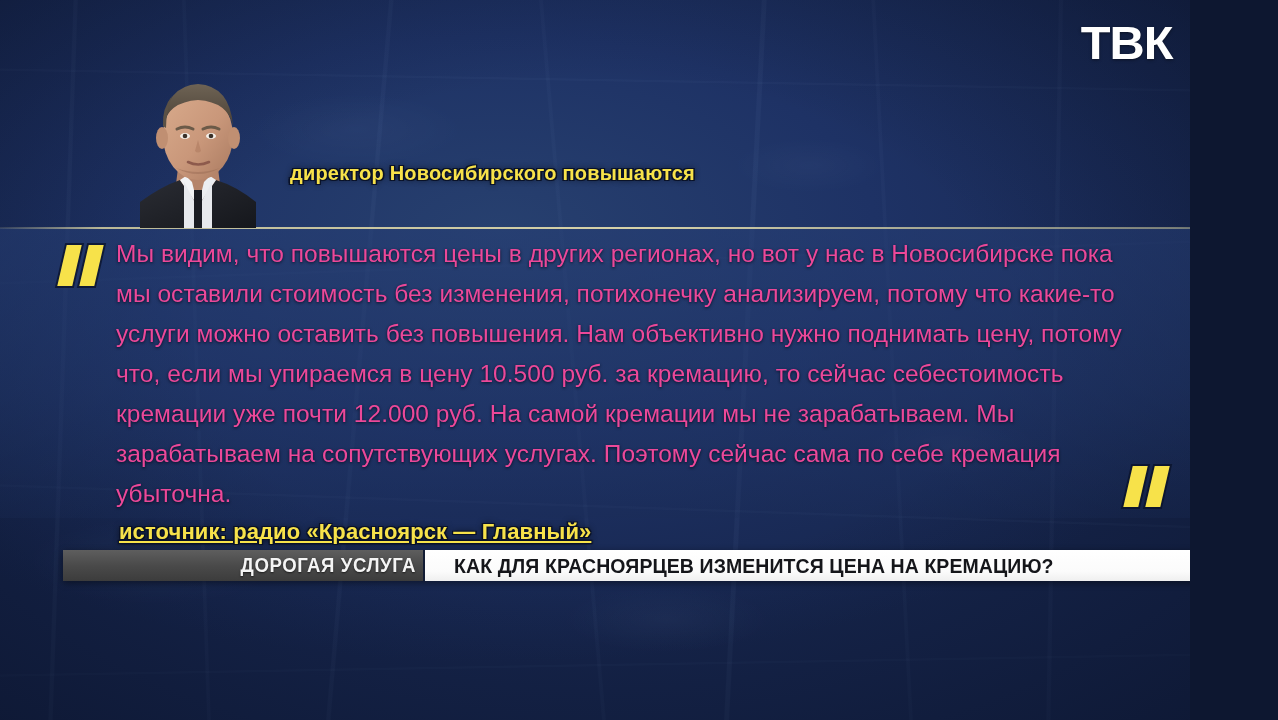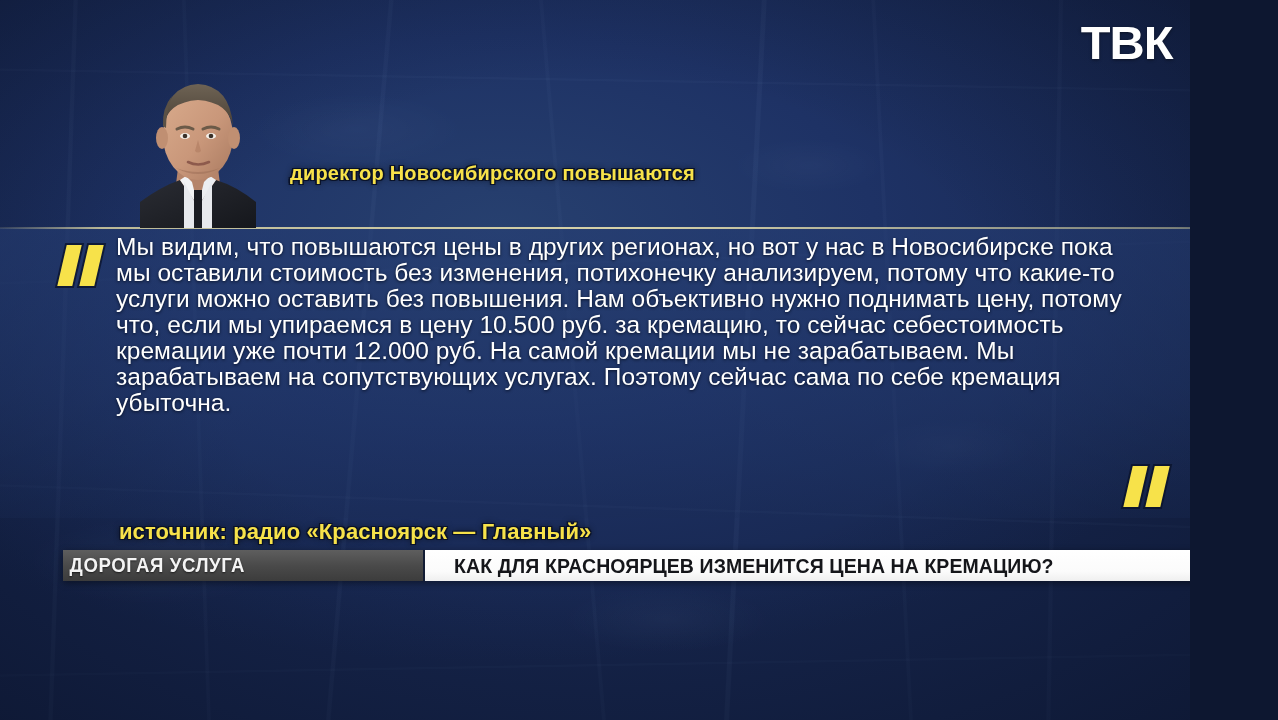--- a/index.html
+++ b/index.html
@@ -164,59 +164,60 @@
   .qmark-open  { left: 62px;   top: 245px; }
   .qmark-close { left: 1128px; top: 466px; }
 
   
   .quote-text {
     position: absolute;
     left: 116px;
     top: 234px;
     width: 1012px;
     font-size: 24.5px;
-    line-height: 26px;
-    color: #ffffff;
+    line-height: 40px;
+    color: #ec4899;
     letter-spacing: 0.05px;
     text-shadow: 0 1px 3px rgba(4,10,26,0.85);
     white-space: pre-line;
   }
 
   
   .source {
     position: absolute;
     left: 119px;
     top: 519px;
     font-size: 22px;
     font-weight: 700;
     color: #f7e24a;
     letter-spacing: 0.1px;
     text-shadow:
       -1.3px -1.3px 0 #0a1228, 1.3px -1.3px 0 #0a1228,
       -1.3px 1.3px 0 #0a1228, 1.3px 1.3px 0 #0a1228,
       0 0 6px rgba(0,0,0,0.8);
+    text-decoration: underline;
   }
 
   
   .ticker {
     position: absolute;
     left: 63px;
     top: 550px;
     width: 1149px;
     height: 31px;
     display: flex;
     align-items: stretch;
     box-shadow: 0 2px 7px rgba(0,0,0,0.45);
   }
   .ticker-rubric {
     width: 360px;
     background: linear-gradient(180deg, #5e5e5e 0%, #4a4a4a 50%, #3c3c3c 100%);
     display: flex;
     align-items: center;
-    justify-content: flex-start;
+    justify-content: flex-end;
   }
   .ticker-rubric-text {
     font-size: 20px;
     font-weight: 700;
     color: #f4f4f4;
     letter-spacing: 0.6px;
     transform: scaleX(0.93);
     text-shadow: 0 1px 2px rgba(0,0,0,0.6);
   }
   .ticker-headline {

